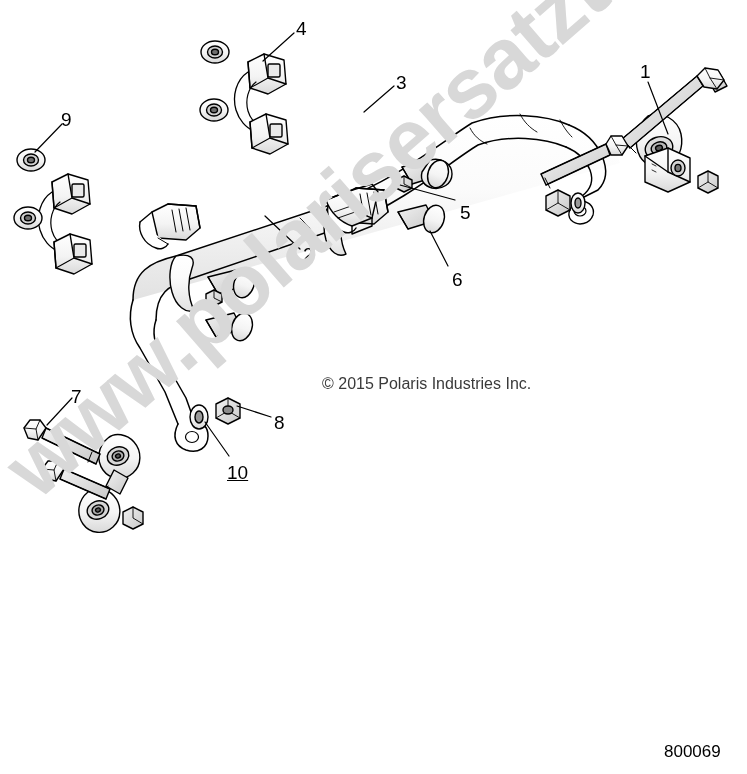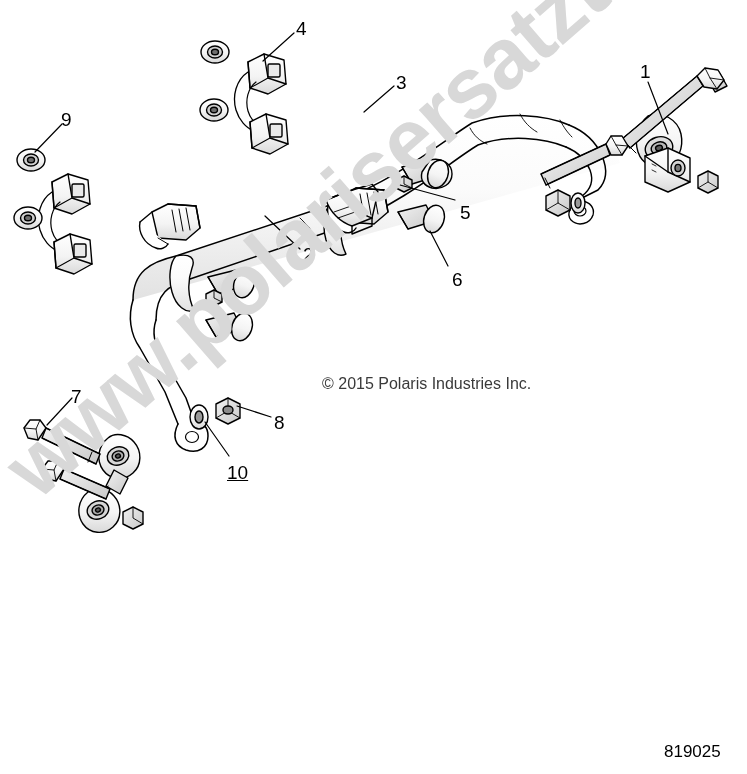--- a/index.html
+++ b/index.html
@@ -405,17 +405,17 @@
   <div class="callout-num" style="left:296px; top:19px;">4</div>
   <div class="callout-num" style="left:460px; top:203px;">5</div>
   <div class="callout-num" style="left:452px; top:270px;">6</div>
   <div class="callout-num" style="left:71px;  top:387px;">7</div>
   <div class="callout-num" style="left:274px; top:413px;">8</div>
   <div class="callout-num" style="left:61px;  top:110px;">9</div>
   <div class="callout-num" style="left:227px; top:463px;text-decoration:underline;">10</div>
 
   <div id="copyright-text">© 2015 Polaris Industries Inc.</div>
 
-  <div id="part-number">819025</div>
+  <div id="part-number">800069</div>
 
   <div class="wm" id="watermark-main">www.polarisersatzteile.de</div>
 
 </div>
 
 </body></html>

